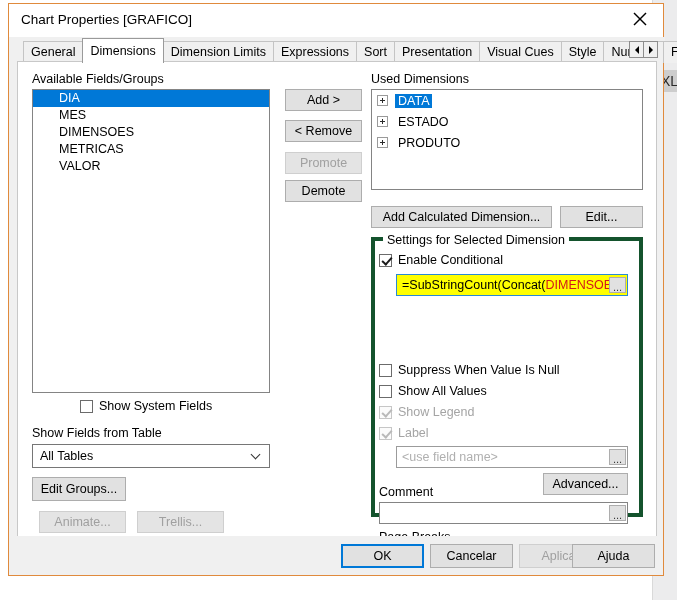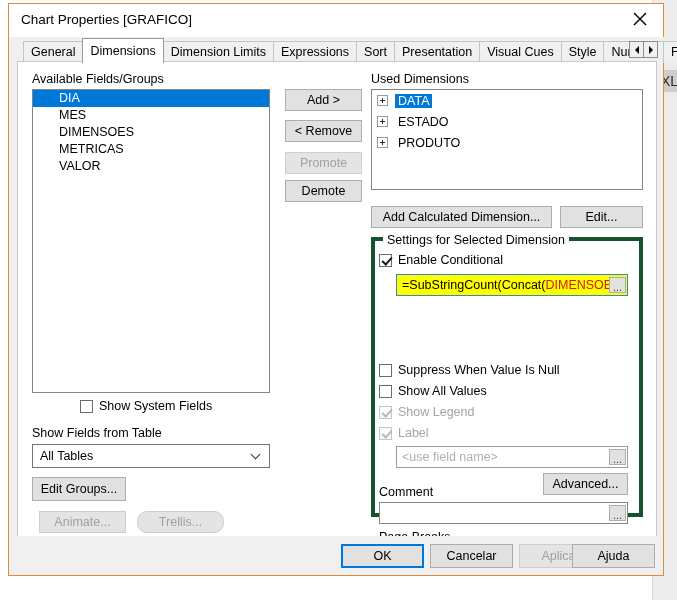--- a/index.html
+++ b/index.html
@@ -464,21 +464,21 @@
     <div class="lbl" style="left:14px; top:364px;">Show Fields from Table</div>
 
     <div class="combo" style="left:14px; top:382px; width:238px; height:24px;">
       <span>All Tables</span>
       <span class="chev"></span>
     </div>
 
     <div class="btn" style="left:14px; top:415px; width:94px; height:24px;">Edit Groups...</div>
 
     <div class="btn disabled" style="left:21px; top:449px; width:87px; height:22px;">Animate...</div>
-    <div class="btn disabled" style="left:119px; top:449px; width:87px; height:22px;border-radius:10px;">Trellis...</div>
+    <div class="btn disabled" style="left:119px; top:449px; width:87px; height:22px;">Trellis...</div>
 
   </div>
 
   <div class="bottombar">
     <div class="btn default" style="left:332px; top:8px; width:83px; height:24px;">OK</div>
     <div class="btn" style="left:421px; top:8px; width:83px; height:24px;">Cancelar</div>
     <div class="btn disabled" style="left:510px; top:8px; width:83px; height:24px;">Aplicar</div>
     <div class="btn" style="left:563px; top:8px; width:83px; height:24px;">Ajuda</div>
   </div>
 

